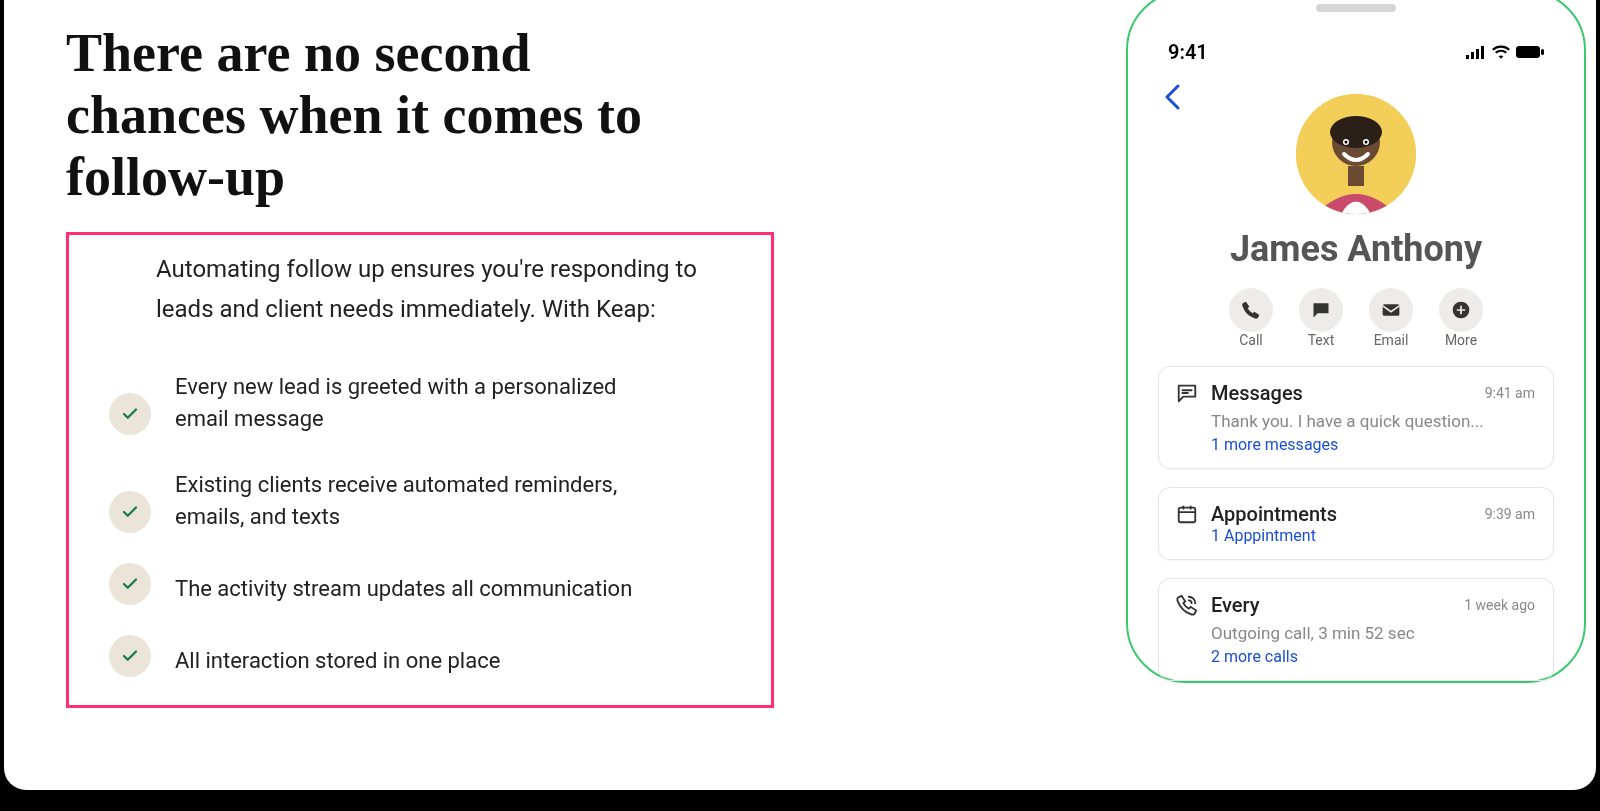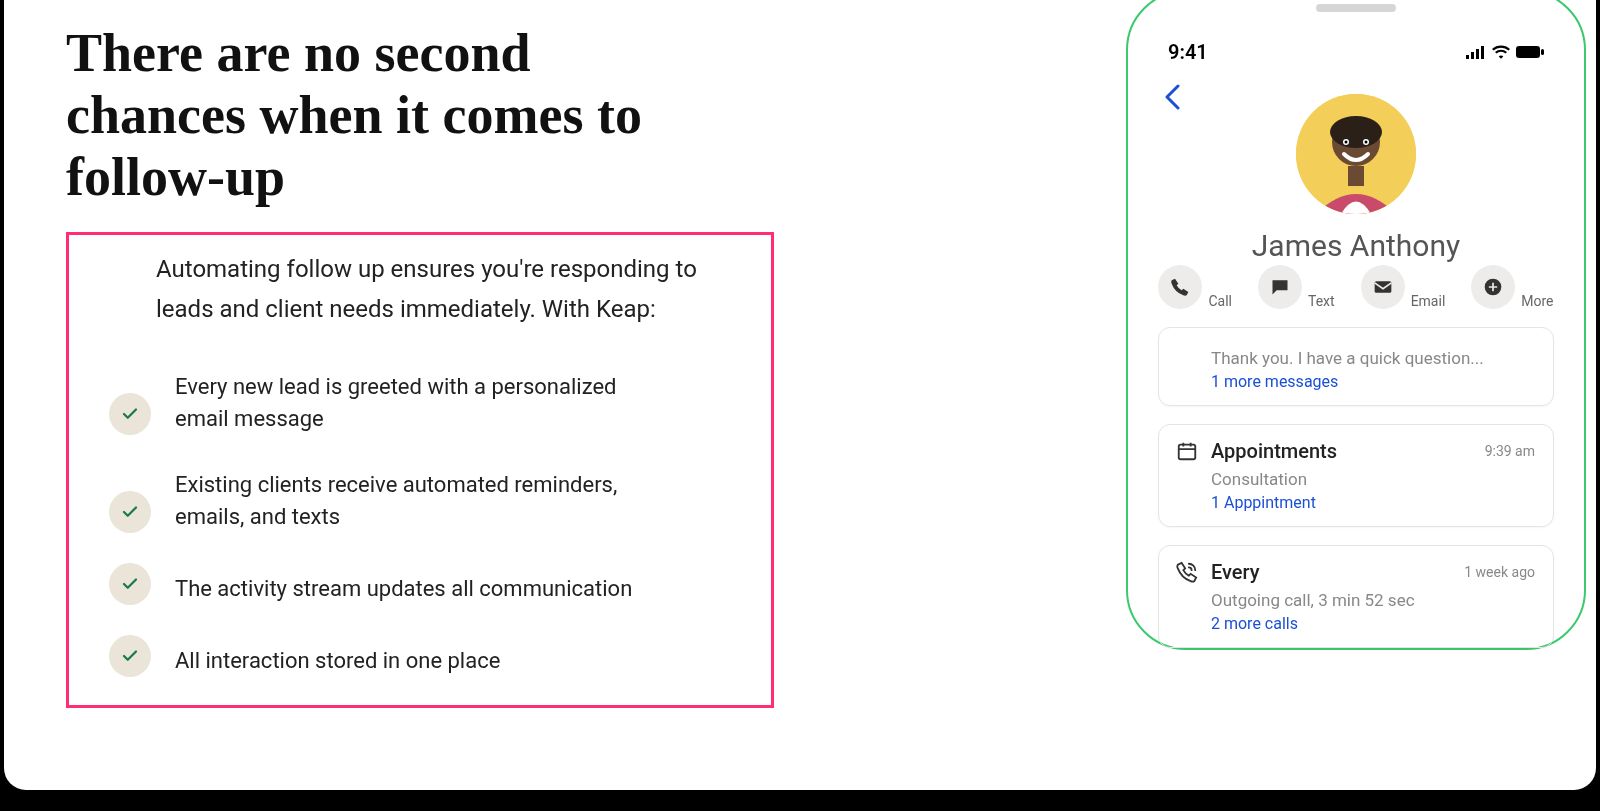--- a/index.html
+++ b/index.html
@@ -112,36 +112,35 @@
   .avatar {
     width: 120px; height: 120px;
     border-radius: 50%;
     background: #f3cf5a;
     margin: 0 auto 14px auto;
     overflow: hidden;
     position: relative;
   }
   .avatar svg { width:100%; height:100%; }
   .contact-name {
-    font-size: 30px;
+    font-size: 36px;
     color: #555;
-    font-weight: 400;
-    margin-bottom: 2px;
+    font-weight: 700;
+    margin-bottom: 18px;
   }
   .actions {
     display: flex;
     justify-content: center;
     gap: 26px;
     margin-bottom: 18px;
   }
   .action {
     display: flex;
-    flex-direction: row;
-    align-items: flex-end;
-    gap: 6px;
+    flex-direction: column;
+    align-items: center;
     font-size: 14px;
     color: #666;
   }
   .action-btn {
     width: 44px; height: 44px;
     border-radius: 50%;
     background: #edecea;
     display: flex;
     align-items: center;
     justify-content: center;
@@ -293,36 +292,45 @@
                   <circle cx="12" cy="12" r="10" fill="#333"></circle>
                   <path d="M12 7v10M7 12h10" stroke="#edecea" stroke-width="2"></path>
                 </svg>
             </div>
             <span>More</span>
           </div>
         </div>
       </div>
 
       <div class="card">
+        <div class="card-row1">
+          <span class="card-icon">
+            <svg width="22" height="22" viewBox="0 0 24 24" fill="none">
+                <path d="M3 4h18v12H8l-5 5V4z" stroke="#333" stroke-width="2" stroke-linejoin="round"></path>
+                <path d="M7 9h10M7 12h6" stroke="#333" stroke-width="2" stroke-linecap="round"></path>
+              </svg>
+          </span>
+          <span class="card-title">Messages</span>
+          <span class="card-time">9:41 am</span>
+        </div>
         <div class="card-sub">Thank you. I have a quick question...</div>
         <div class="card-link">1 more messages</div>
       </div>
 
       <div class="card">
         <div class="card-row1">
           <span class="card-icon">
             <svg width="22" height="22" viewBox="0 0 24 24" fill="none">
                 <rect x="3" y="5" width="18" height="16" rx="2" stroke="#333" stroke-width="2"></rect>
                 <path d="M3 10h18M8 3v4M16 3v4" stroke="#333" stroke-width="2"></path>
               </svg>
           </span>
           <span class="card-title">Appointments</span>
           <span class="card-time">9:39 am</span>
         </div>
-        <div class="card-sub">Consultation</div>
         <div class="card-link">1 Apppintment</div>
       </div>
 
       <div class="card" style="margin-bottom:0">
         <div class="card-row1">
           <span class="card-icon">
             <svg width="22" height="22" viewBox="0 0 24 24" fill="none">
                 <path d="M6 2l4 6-2 2a14 14 0 006 6l2-2 6 4-2 4a4 4 0 01-4 0A24 24 0 012 8a4 4 0 010-4z" stroke="#333" stroke-width="2" fill="none"></path>
                 <path d="M14 3a7 7 0 017 7M14 7a3 3 0 013 3" stroke="#333" stroke-width="2" fill="none" stroke-linecap="round"></path>
               </svg>

